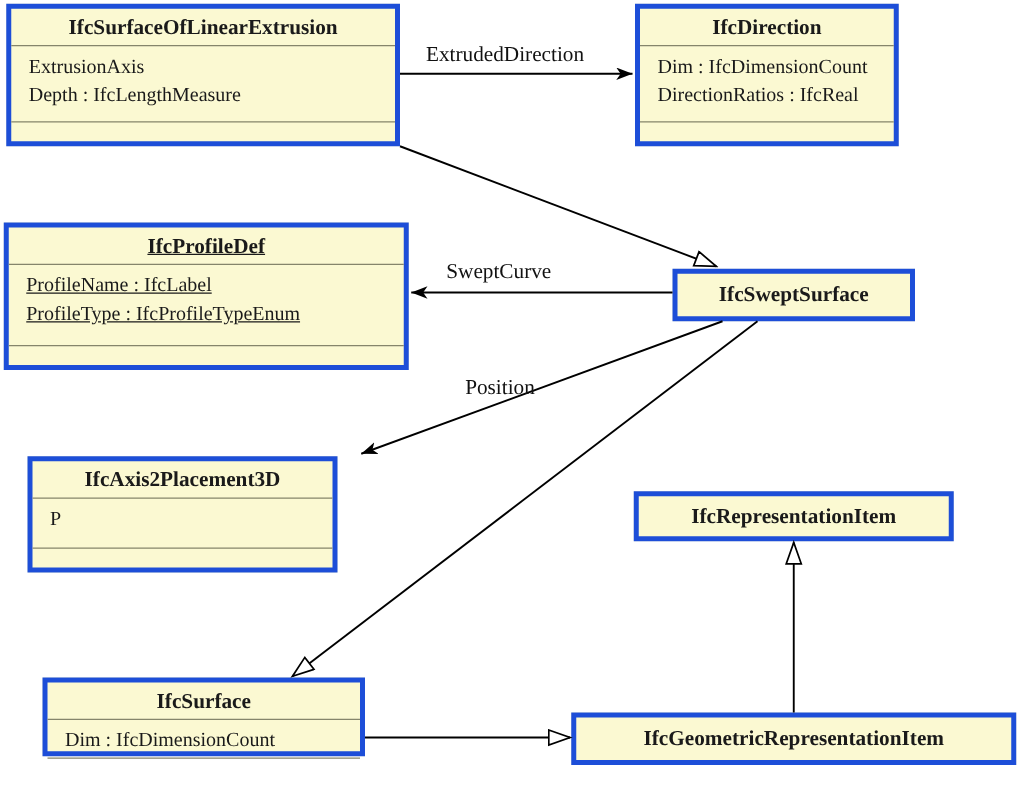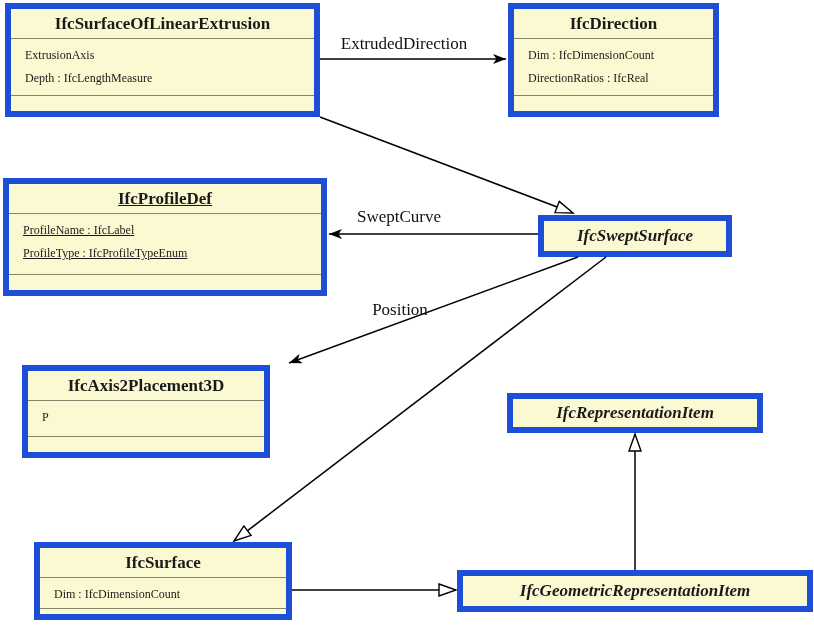--- a/index.html
+++ b/index.html
@@ -11,46 +11,45 @@
   #canvas {
     position: relative;
     width: 814px;
     height: 638px;
     background: #ffffff;
     overflow: hidden;
   }
   .uml-class {
     position: absolute;
     box-sizing: border-box;
-    border: 6px solid #1d4ed8;
+    border: 4px solid #1d4ed8;
     background: var(--box-fill, #FBF9D2);
     display: flex;
     flex-direction: column;
     color: #1a1a1a;
   }
   .uml-title {
     font-weight: bold;
     font-size: 17px;
     text-align: center;
     padding: 5px 4px 4px 4px;
     flex: 0 0 auto;
   }
   .uml-class.single .uml-title {
     flex: 1 1 auto;
     display: flex;
     align-items: center;
     justify-content: center;
     padding: 0 4px;
-    font-style: italic;
   }
   .uml-attrs {
     flex: 1 1 auto;
     border-top: 1px solid var(--sep-color, #85856B);
     padding: 5px 0 2px 14px;
-    font-size: 12px;
+    font-size: 16px;
   }
   .uml-attrs .attr {
     line-height: 23px;
     white-space: nowrap;
   }
   .uml-empty {
     flex: 0 0 auto;
     height: 15px;
     border-top: 1px solid var(--sep-color, #85856B);
   }
@@ -110,21 +109,21 @@
     <div class="uml-attrs">
       <div class="attr">P</div>
     </div>
     <div class="uml-empty"></div>
   </div>
 
   <div class="uml-class single" style="left:507px; top:393px; width:256px; height:40px;">
     <div class="uml-title">IfcRepresentationItem</div>
   </div>
 
-  <div class="uml-class" style="left:34px; top:542px; width:258px; height:78px;">
+  <div class="uml-class" style="left:34px; top:542px; width:258px; height:63px;">
     <div class="uml-title">IfcSurface</div>
     <div class="uml-attrs">
       <div class="attr">Dim : IfcDimensionCount</div>
     </div>
     <div class="uml-empty"></div>
   </div>
 
   <div class="uml-class single" style="left:457px; top:570px; width:356px; height:42px;">
     <div class="uml-title">IfcGeometricRepresentationItem</div>
   </div>

